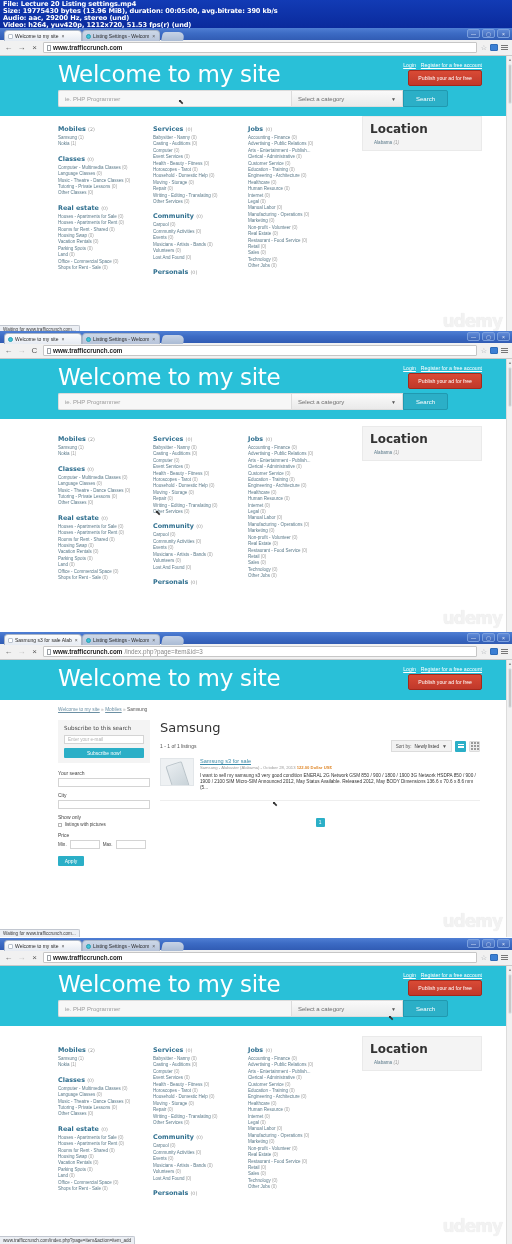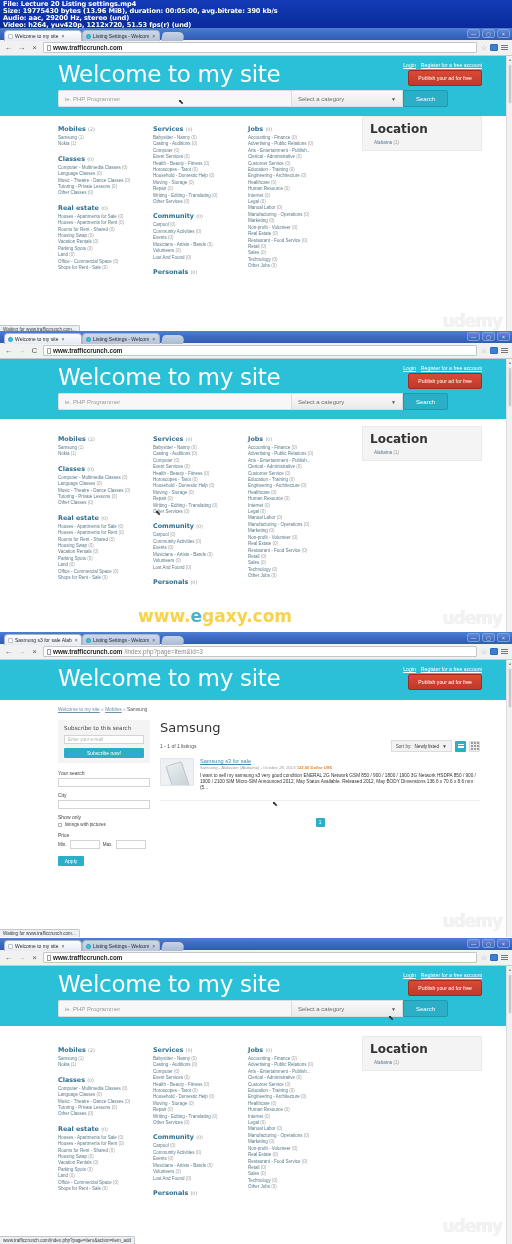--- a/index.html
+++ b/index.html
@@ -548,23 +548,20 @@
         </div>
       <div class="locbox" style="top:7px;">
         <div class="loc-h">Location</div>
         <div class="loc-i">
           <span>Alabama</span>
           <span class="cnt">(1)</span>
         </div>
       </div>
     </div>
     <div class="udemy" style="bottom:6px;">udemy</div>
-    <div class="egaxy" style="bottom:8px;">
-      <span>www.</span><span class="dot">e</span><span>gaxy.com</span>
-    </div>
     <div class="scrollbar">
       <div class="arrow" style="top:1px;">▲</div>
       <div class="thumb" style="top:8px;"></div>
     </div>
     <div class="cursor" style="left:155px;top:150px;">
         <span class="c1">⬉</span>
       </div>
   </div>
 </div>
 

